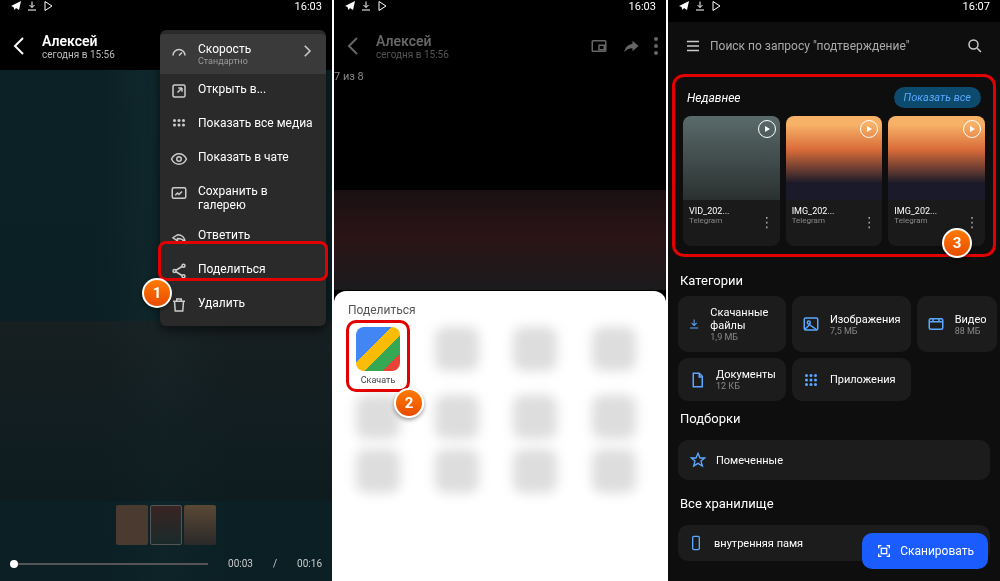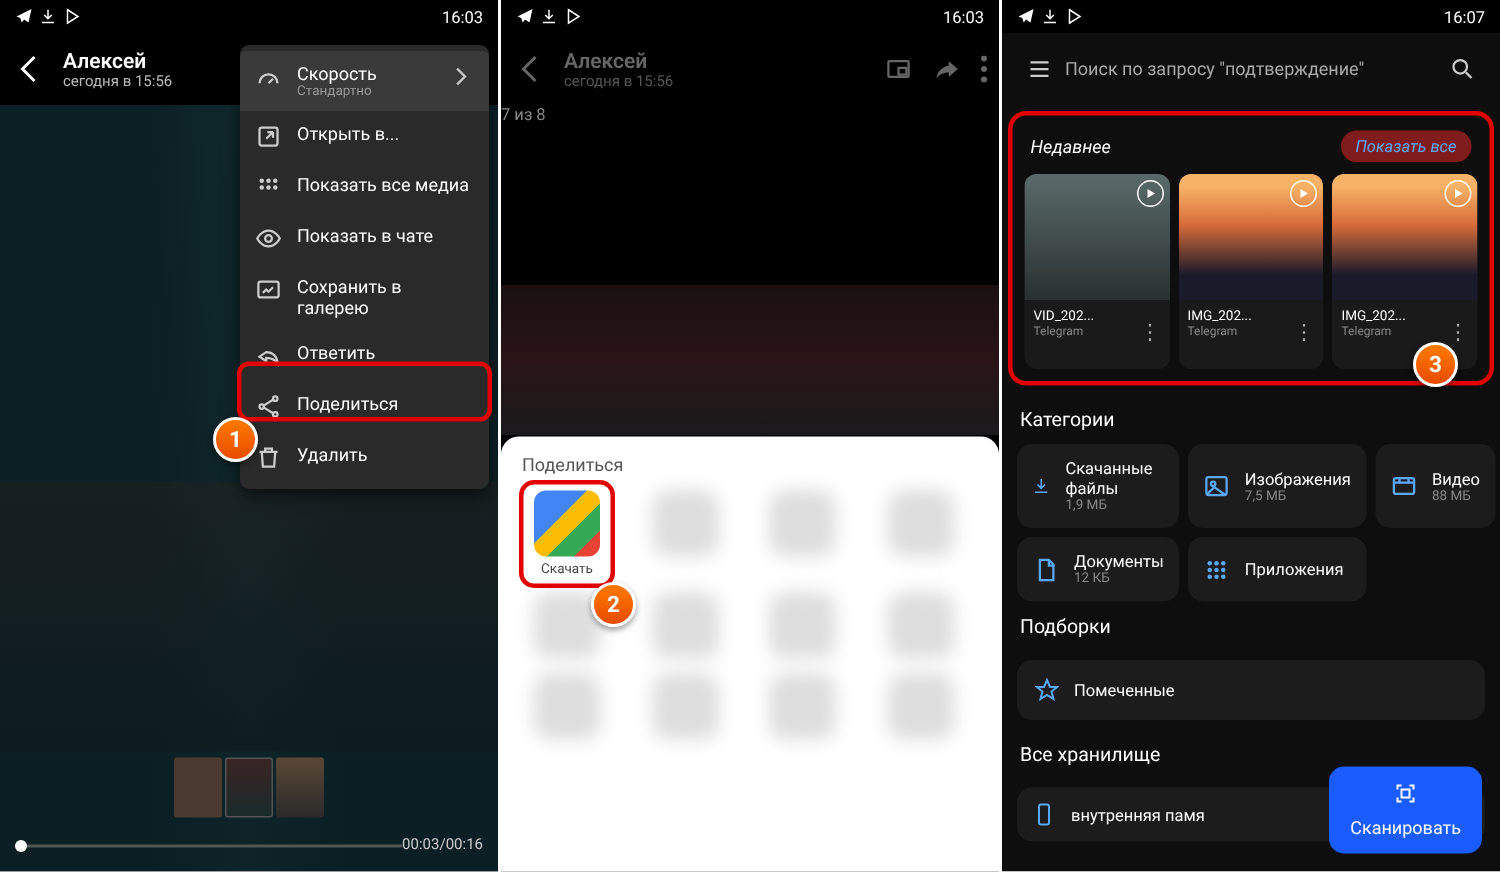--- a/index.html
+++ b/index.html
@@ -1,41 +1,41 @@
 <!DOCTYPE html>
 <html><head>
 <meta charset="utf-8">
 <style>
   * { margin:0; padding:0; box-sizing:border-box; font-family:-apple-system,Roboto,Arial,sans-serif; }
   body { background:#fff; width:1000px; height:581px; display:flex; gap:2px; }
   .phone { width:333px; height:581px; background:#000; position:relative; overflow:hidden; color:#fff; font-size:12px; }
 
   
-  .status { height:22px; display:flex; justify-content:space-between; align-items:center; padding:0 10px; font-size:11px; background:#000; }
+  .status { height:22px; display:flex; justify-content:space-between; align-items:flex-start; padding:0 10px; font-size:11px; background:#000; }
   .status-icons { display:flex; gap:4px; align-items:center; }
   .sicon { width:12px; height:12px; display:flex; align-items:center; justify-content:center; }
 
   
   .p1-header { height:48px; display:flex; align-items:center; padding:0 8px; background:rgba(0,0,0,.6); }
   .p1-back { width:24px; height:24px; margin-right:10px; }
   .p1-title { font-size:14px; font-weight:600; }
   .p1-sub { font-size:10px; color:#bbb; }
   .p1-menu { position:absolute; top:30px; right:6px; width:166px; background:#2a2a2a; border-radius:6px; box-shadow:0 4px 12px rgba(0,0,0,.6); padding:4px 0; z-index:5;}
   .p1-menu-item { display:flex; padding:8px 10px; font-size:12px; gap:10px; }
   .p1-menu-item.speed { background:#3a3a3a; border-radius:4px 4px 0 0; justify-content:space-between;}
   .p1-menu-item .micon { width:18px; height:18px; color:#ccc; flex-shrink:0; }
   .p1-menu-sub { font-size:9px; color:#999; }
   .p1-highlight { position:absolute; top:241px; right:4px; width:170px; height:40px; border:3px solid #e20000; border-radius:8px; z-index:6;}
   .badge { position:absolute; width:30px; height:30px; border-radius:50%; background:linear-gradient(#ff7a00,#e84c00); border:2px solid #fff; color:#fff; display:flex; align-items:center; justify-content:center; font-weight:700; font-size:15px; z-index:10; box-shadow:0 2px 4px rgba(0,0,0,.4);}
   .p1-thumbs { position:absolute; bottom:36px; left:50%; transform:translateX(-50%); display:flex; gap:2px; }
   .p1-thumbs div { width:32px; height:40px; background:#333; border-radius:2px; }
   .p1-thumbs div:nth-child(2){ background:linear-gradient(#3a2424,#1a2a2a); border:1px solid #555;}
   .p1-thumbs div:nth-child(1){ background:#4a3a30;}
   .p1-thumbs div:nth-child(3){ background:linear-gradient(#5b4835,#2a2a2a);}
-  .p1-seek { position:absolute; bottom:12px; left:10px; right:10px; display:flex; align-items:center; gap:0; font-size:10px; color:#ccc;}
+  .p1-seek { position:absolute; bottom:12px; left:10px; right:10px; display:flex; align-items:center; gap:20px; font-size:10px; color:#ccc;}
   .p1-bar { flex:1; height:2px; background:#555; position:relative; }
   .p1-bar::before{content:"";position:absolute;left:0;top:-3px;width:8px;height:8px;border-radius:50%;background:#fff;}
   .p1-bg { position:absolute; top:70px; left:0; right:0; bottom:0; background:
     linear-gradient(rgba(10,30,35,.6),rgba(10,30,35,.8)),
     linear-gradient(90deg,#0d2428 30%,#1a3a3e 50%,#0d2428 70%); z-index:0;}
   .p1-reflect { position:absolute; bottom:80px; left:0; right:0; height:180px; background:
     linear-gradient(rgba(50,30,25,.3),rgba(15,25,28,.6)); }
 
   
   .p2-header { height:48px; display:flex; align-items:center; padding:0 8px; color:#666; }
@@ -52,38 +52,38 @@
   .p2-app-icon.blur { filter:blur(6px); background:#ddd; }
   .p2-app-label { font-size:9px; color:#444; }
   .p2-highlight { position:absolute; top:320px; left:12px; width:64px; height:72px; border:3px solid #e20000; border-radius:10px; z-index:8;}
 
   
   .p3 { background:#0e0e0e; }
   .p3-search { height:40px; margin:4px 8px 8px; display:flex; align-items:center; gap:8px; padding:0 8px; }
   .p3-search-input { flex:1; color:#aaa; font-size:12px; }
   .p3-box { border:3px solid #e20000; border-radius:12px; margin:0 4px 6px; padding:6px 6px 8px; }
   .p3-section-head { display:flex; justify-content:space-between; align-items:center; padding:4px 6px 8px; font-size:12px;font-style:italic;}
-  .p3-show-all { background:#7f1d1d; color:#5aa8ff; padding:4px 10px; border-radius:12px; font-size:11px; }
+  .p3-show-all { background:#0c4a6e; color:#5aa8ff; padding:4px 10px; border-radius:12px; font-size:11px; }
   .p3-recent { display:flex; gap:6px; padding:0 2px;}
   .p3-card { flex:1; background:#1a1a1a; border-radius:8px; overflow:hidden; position:relative; height:130px;}
   .p3-card-img { height:84px; background:linear-gradient(#5a6a6a,#2a3030); position:relative;}
   .p3-card-img.sunset { background:linear-gradient(#f7b267 10%,#d96c3a 40%,#1a1a2a 80%);}
   .p3-play { position:absolute; top:4px; right:4px; width:18px; height:18px; border:1.5px solid #fff; border-radius:50%; display:flex;align-items:center;justify-content:center;}
   .p3-play::before{content:"";border-left:5px solid #fff;border-top:3px solid transparent;border-bottom:3px solid transparent;margin-left:1px;}
   .p3-card-info { padding:6px; font-size:9px; display:flex; justify-content:space-between; align-items:flex-end;}
   .p3-card-sub { color:#888; font-size:8px;}
   .p3-dots { color:#aaa; font-size:14px; line-height:6px;}
   .p3-sect-title { font-size:13px; padding:10px 12px 8px; }
   .p3-cat-grid { display:grid; grid-template-columns:1fr 1fr 1fr 1fr; gap:6px; padding:0 10px;}
   .p3-cat { background:#1c1c1c; border-radius:10px; padding:10px; display:flex; gap:10px; align-items:center;}
   .p3-cat-icon { width:18px; height:18px; color:#5aa8ff; }
   .p3-cat-name { font-size:11px; }
   .p3-cat-size { font-size:9px; color:#888;}
   .p3-starred { background:#1c1c1c; border-radius:10px; padding:12px; margin:6px 10px; display:flex; gap:10px; align-items:center; font-size:11px;}
-  .p3-scan { position:absolute; bottom:12px; right:12px; background:#1a5cff; color:#fff; padding:10px 14px; border-radius:10px; display:flex; gap:8px; align-items:center; font-size:12px; z-index:5;flex-direction:column;}
+  .p3-scan { position:absolute; bottom:12px; right:12px; background:#1a5cff; color:#fff; padding:10px 14px; border-radius:10px; display:flex; gap:8px; align-items:center; font-size:12px; z-index:5;}
   .p3-storage { padding:6px 10px; }
   .p3-storage-item { background:#1c1c1c; border-radius:10px; padding:10px; display:flex; gap:10px; align-items:center; font-size:11px;}
 
   svg { width:100%; height:100%; }
 </style>
 </head>
 <body>
 
 <div class="phone">
   <div class="status">

